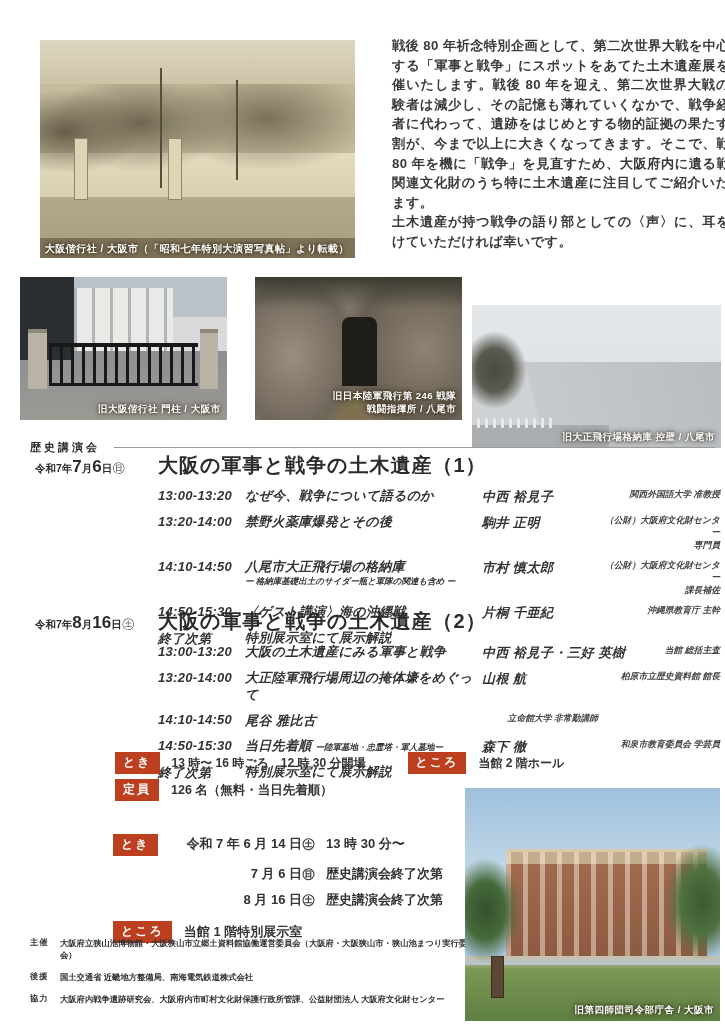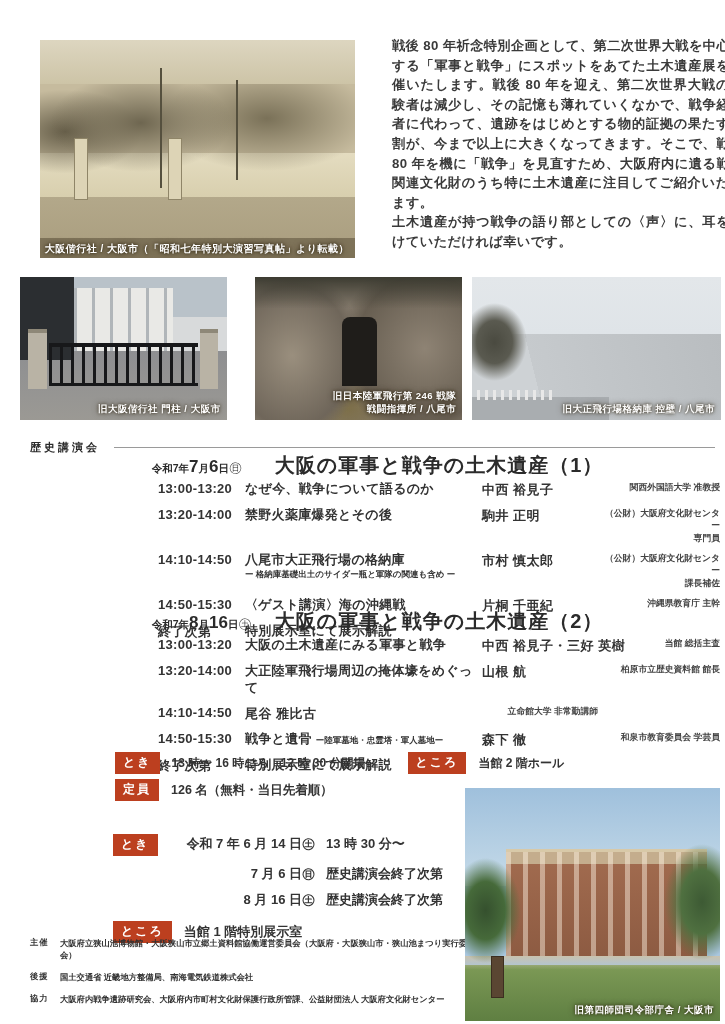--- a/index.html
+++ b/index.html
@@ -51,21 +51,21 @@
       radial-gradient(95px 115px at 18% 55%,#9a8f7e 0%,#6f665a 62%,rgba(0,0,0,0) 75%),
       radial-gradient(110px 120px at 82% 50%,#8e8374 0%,#675e51 62%,rgba(0,0,0,0) 78%),
       radial-gradient(80px 60px at 45% 92%,#7d6f49 0%,rgba(0,0,0,0) 70%),
       #857b6d; }
   .ph2 .entrance { position:absolute; left:42%; top:28%; width:17%; height:48%;
     background:#1f1d1a; border-radius:8px 8px 0 0; }
   .strip .ph3 { width:260px;
     background:
       linear-gradient(180deg,#e3e7ea 0%,#dfe4e8 40%,rgba(0,0,0,0) 40%),
       linear-gradient(76deg,rgba(0,0,0,0) 26%,#c6cacd 26%,#b8bcbf 100%),
-      #ced2d5; }
+      #ced2d5; margin-top: 28px; }
   .ph3 .tree { position:absolute; left:-4%; top:18%; width:26%; height:55%;
     background:radial-gradient(closest-side,#4a4a40 0%,#5a5a50 55%,rgba(0,0,0,0) 100%); }
   .ph3 .pave { position:absolute; left:0; bottom:0; width:55%; height:16%; background:#a9adb0; }
   .ph3 .fence { position:absolute; left:2%; bottom:14%; width:30%; height:7%;
     background:repeating-linear-gradient(90deg,#e8e8e8 0 3px,rgba(0,0,0,0) 3px 8px); }
 
   .bldg-photo { position:absolute; left:465px; top:788px; width:255px; height:233px;
     background:
       linear-gradient(180deg,#9fc0dc 0%,#c6dbe9 42%,rgba(0,0,0,0) 42%),
       linear-gradient(180deg,rgba(0,0,0,0) 72%,#c9c2ae 72%,rgba(0,0,0,0) 78%),
@@ -92,28 +92,28 @@
   
   .sec-header { position:absolute; display:flex; align-items:center;justify-content:flex-end; }
   .sec-header .lbl { font-size:11px; font-weight:bold; letter-spacing:3px; color:#2b2b2b; white-space:nowrap; }
   .sec-header .rule { flex:1; height:1px; background:#9a9a9a; margin-left:14px; }
   .hdr-lecture { left:30px; top:440px; right:10px; }
   .hdr-exhibit { left:30px; top:804px; width:425px; }
 
   
   .session { position:absolute; left:35px; right:5px; }
   .sess1 { top:452px; } .sess2 { top:608px; }
-  .sess-head { display:flex; align-items:baseline;justify-content:center; }
+  .sess-head { display:flex; align-items:baseline; }
   .sess-date { width:123px; white-space:nowrap; color:#2b2b2b; }
   .sess-date .era { font-size:10.5px; font-weight:bold; }
   .sess-date .num { font-size:17px; font-weight:bold; }
   .sess-date .unit { font-size:10.5px; font-weight:bold; }
   .sess-date .wd { font-size:13px; }
   .sess-title { font-size:20px; font-weight:800; letter-spacing:1px; color:#2b2b2b; white-space:nowrap; }
-  .rows { margin-left:123px; margin-top:2px; }
+  .rows { margin-left:123px; margin-top:9px;font-style:italic; }
   .srow { display:grid; grid-template-columns:87px 237px 116px 1fr; column-gap:0;
     margin-bottom:8px; align-items:start; }
   .srow .time { font-size:13px; font-weight:600; color:#333; letter-spacing:.3px; }
   .srow .topic { font-size:13px; font-weight:700; color:#333; line-height:1.3; letter-spacing:.3px; }
   .srow .topic .note-block { display:block; font-size:8.5px; font-weight:700; letter-spacing:0; }
   .srow .topic .note-inline { font-size:8.5px; font-weight:700; letter-spacing:0; }
   .srow .topic span:empty { display:none; }
   .srow .speaker { font-size:13px; font-weight:700; color:#333; white-space:nowrap; letter-spacing:.5px; }
   .srow .aff { text-align:right; font-size:8.8px; font-weight:600; color:#444; line-height:1.4; }
   .srow .aff span { display:block; }
@@ -274,21 +274,21 @@
       </div>
       <div class="srow">
         <span class="time">14:10-14:50</span>
         <span class="speaker">尾谷 雅比古</span>
         <span class="aff">
             <span>立命館大学 非常勤講師</span>
           </span>
       </div>
       <div class="srow">
         <span class="time">14:50-15:30</span>
-        <span class="topic"><span>戦争と遺骨</span> <span class="note-inline">ー陸軍墓地・忠霊塔・軍人墓地ー</span></span>
+        <span class="topic"><span>当日先着順</span> <span class="note-inline">ー陸軍墓地・忠霊塔・軍人墓地ー</span></span>
         <span class="speaker">森下 徹</span>
         <span class="aff">
             <span>和泉市教育委員会 学芸員</span>
           </span>
       </div>
       <div class="srow">
         <span class="time">終了次第</span>
         <span class="topic"><span>特別展示室にて展示解説</span></span>
         <span class="speaker"></span>
         <span class="aff"></span>

